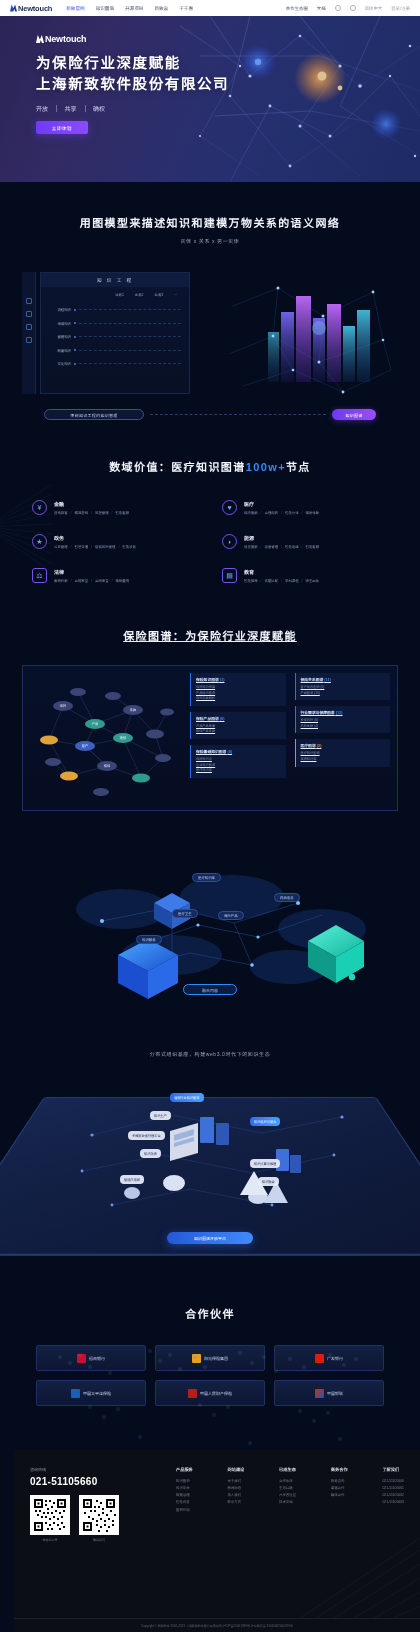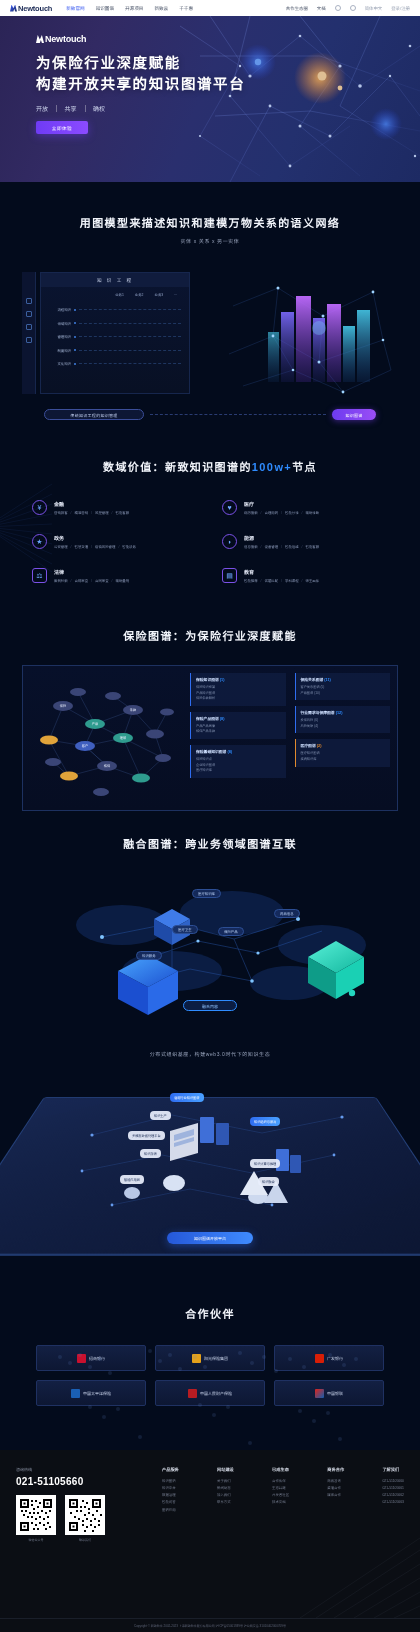--- a/index.html
+++ b/index.html
@@ -85,21 +85,21 @@
   .dom-ico { width:15px; height:15px; flex:0 0 15px; border-radius:50%;
      border:.7px solid #7b51e8; display:flex; align-items:center; justify-content:center;
      color:#6fa8ff; font-size:7px; }
   .dom-ico.sq { border-radius:3px; }
   .dom-body h4 { font-size:5px; color:#e9eefb; font-weight:700; margin-bottom:3px; }
   .dom-tags { display:flex; align-items:center; gap:3px; font-size:3.4px; color:#8b99b8; white-space:nowrap; }
   .dom-tags i { color:#46536f; font-style:normal; }
   .fan { position:absolute; left:-18px; top:30px; width:74px; height:110px; opacity:.55; }
 
   
-  .s3 { padding-top:10px; height:200px; }
+  .s3 { padding-top:10px; height:200px;text-decoration:underline; }
   .ins-box { margin-top:22px; height:146px; border:.5px solid #1d3160;
      background:linear-gradient(180deg,#07102a,#060d22); position:relative; display:flex; }
   .ins-left { width:165px; position:relative; }
   .ins-right { flex:1; padding:7px 7px 0 2px; display:flex; flex-direction:column; gap:6px; }
   .ins-card { border-left:1.2px solid #2f6df0; background:rgba(16,30,66,.75); padding:4px 5px; }
   .ins-card.o { border-left-color:#e08a2e; }
   .ins-card h5 { font-size:3.8px; color:#cfe0ff; margin-bottom:3px; }
   .ins-card h5 em { color:#2f8cff; font-style:normal; }
   .ins-card.o h5 em { color:#e08a2e; }
   .ins-card p { font-size:3.2px; color:#7d8cab; line-height:1.75; }
@@ -134,21 +134,21 @@
   
   .s6 { padding-top:18px; height:210px; position:relative; }
   .partners { margin-top:24px; display:grid; grid-template-columns:repeat(3,1fr); gap:9px; padding:0 14px; }
   .pcard { height:26px; background:linear-gradient(180deg,#132043,#0d1733);
      border:.5px solid #1f3karma; border:.5px solid #1f3162; border-radius:2px;
      display:flex; align-items:center; justify-content:center; gap:3px;
      font-size:4px; color:#c3cee6; }
   .pmark { width:9px; height:9px; border-radius:1px; background:#2f6df0; flex:0 0 9px; }
 
   
-  .footer { position:absolute; left:0; right:0; bottom:0; height:182px;
+  .footer { position:absolute; left:14px; right:0; bottom:0; height:182px;
      background:#0b0e14; padding:16px 16px 0; }
   .f-grid { display:flex; gap:16px; }
   .f-left { width:130px; }
   .f-left .ftitle { font-size:4px; color:#8c94a6; margin-bottom:4px; }
   .f-phone { font-size:10px; font-weight:700; color:#fff; letter-spacing:.3px; margin-bottom:8px; }
   .qrs { display:flex; gap:9px; }
   .qr { width:40px; }
   .qr .code { width:40px; height:40px; background:#fff; padding:2px; }
   .qr .cap { font-size:3px; color:#6d7486; text-align:center; margin-top:3px; }
   .f-cols { flex:1; display:flex; justify-content:space-between; gap:4px; }
@@ -241,21 +241,21 @@
         <circle cx="258" cy="46" r="3.2"></circle>
       </g>
   </svg>
   <div class="hero-inner">
     <div class="hero-logo">
       <span class="hero-logo-mark"></span>
       <span>Newtouch</span>
     </div>
     <h1>
       <span>为保险行业深度赋能</span><br>
-      <span>构建开放共享的知识图谱平台</span>
+      <span>上海新致软件股份有限公司</span>
     </h1>
     <div class="hero-tags">
       <span>开放</span>
         <i></i>
       <span>共享</span>
         <i></i>
       <span>确权</span>
     </div>
     <div class="hero-btn">立即体验</div>
   </div>
@@ -371,21 +371,21 @@
         <line x1="4" y1="55" x2="70" y2="42"></line>
       <line x1="4" y1="55" x2="70" y2="52"></line>
         <line x1="4" y1="55" x2="70" y2="62"></line>
       <line x1="4" y1="55" x2="70" y2="72"></line>
         <line x1="4" y1="55" x2="70" y2="82"></line>
       <line x1="4" y1="55" x2="70" y2="92"></line>
         <line x1="4" y1="55" x2="70" y2="100"></line>
     </g>
   </svg>
   <div class="sec-title">
-    <span>数域价值：新致知识图谱的</span><span class="hl">100w+</span><span>节点</span>
+    <span>数域价值：医疗知识图谱</span><span class="hl">100w+</span><span>节点</span>
   </div>
 
   <div class="dom-grid">
     <div class="dom">
       <div class="dom-ico">¥</div>
       <div class="dom-body">
         <h4>金融</h4>
         <div class="dom-tags">
           <span>营销获客</span>
             <i>/</i>
@@ -556,21 +556,20 @@
       <div class="ins-card o">
         <h5><span>医疗图谱</span> <em>(2)</em></h5>
         <p>医疗知识图谱</p>
         <p>疾病知识库</p>
       </div>
     </div>
   </div>
 </div>
 
 <div class="sec s4">
-  <div class="sec-title">融合图谱：跨业务领域图谱互联</div>
   <div class="fus-stage">
     <svg viewBox="0 0 376 150" width="376" height="150" style="position:absolute;left:0;top:0">
       <defs>
         <linearGradient id="cubeL" x1="0" y1="0" x2="1" y2="1">
           <stop offset="0%" stop-color="#4aa8ff"></stop>
             <stop offset="100%" stop-color="#1b4fd0"></stop>
         </linearGradient>
         <linearGradient id="cubeR" x1="0" y1="0" x2="1" y2="1">
           <stop offset="0%" stop-color="#58f0d8"></stop>
             <stop offset="100%" stop-color="#12b69d"></stop>

